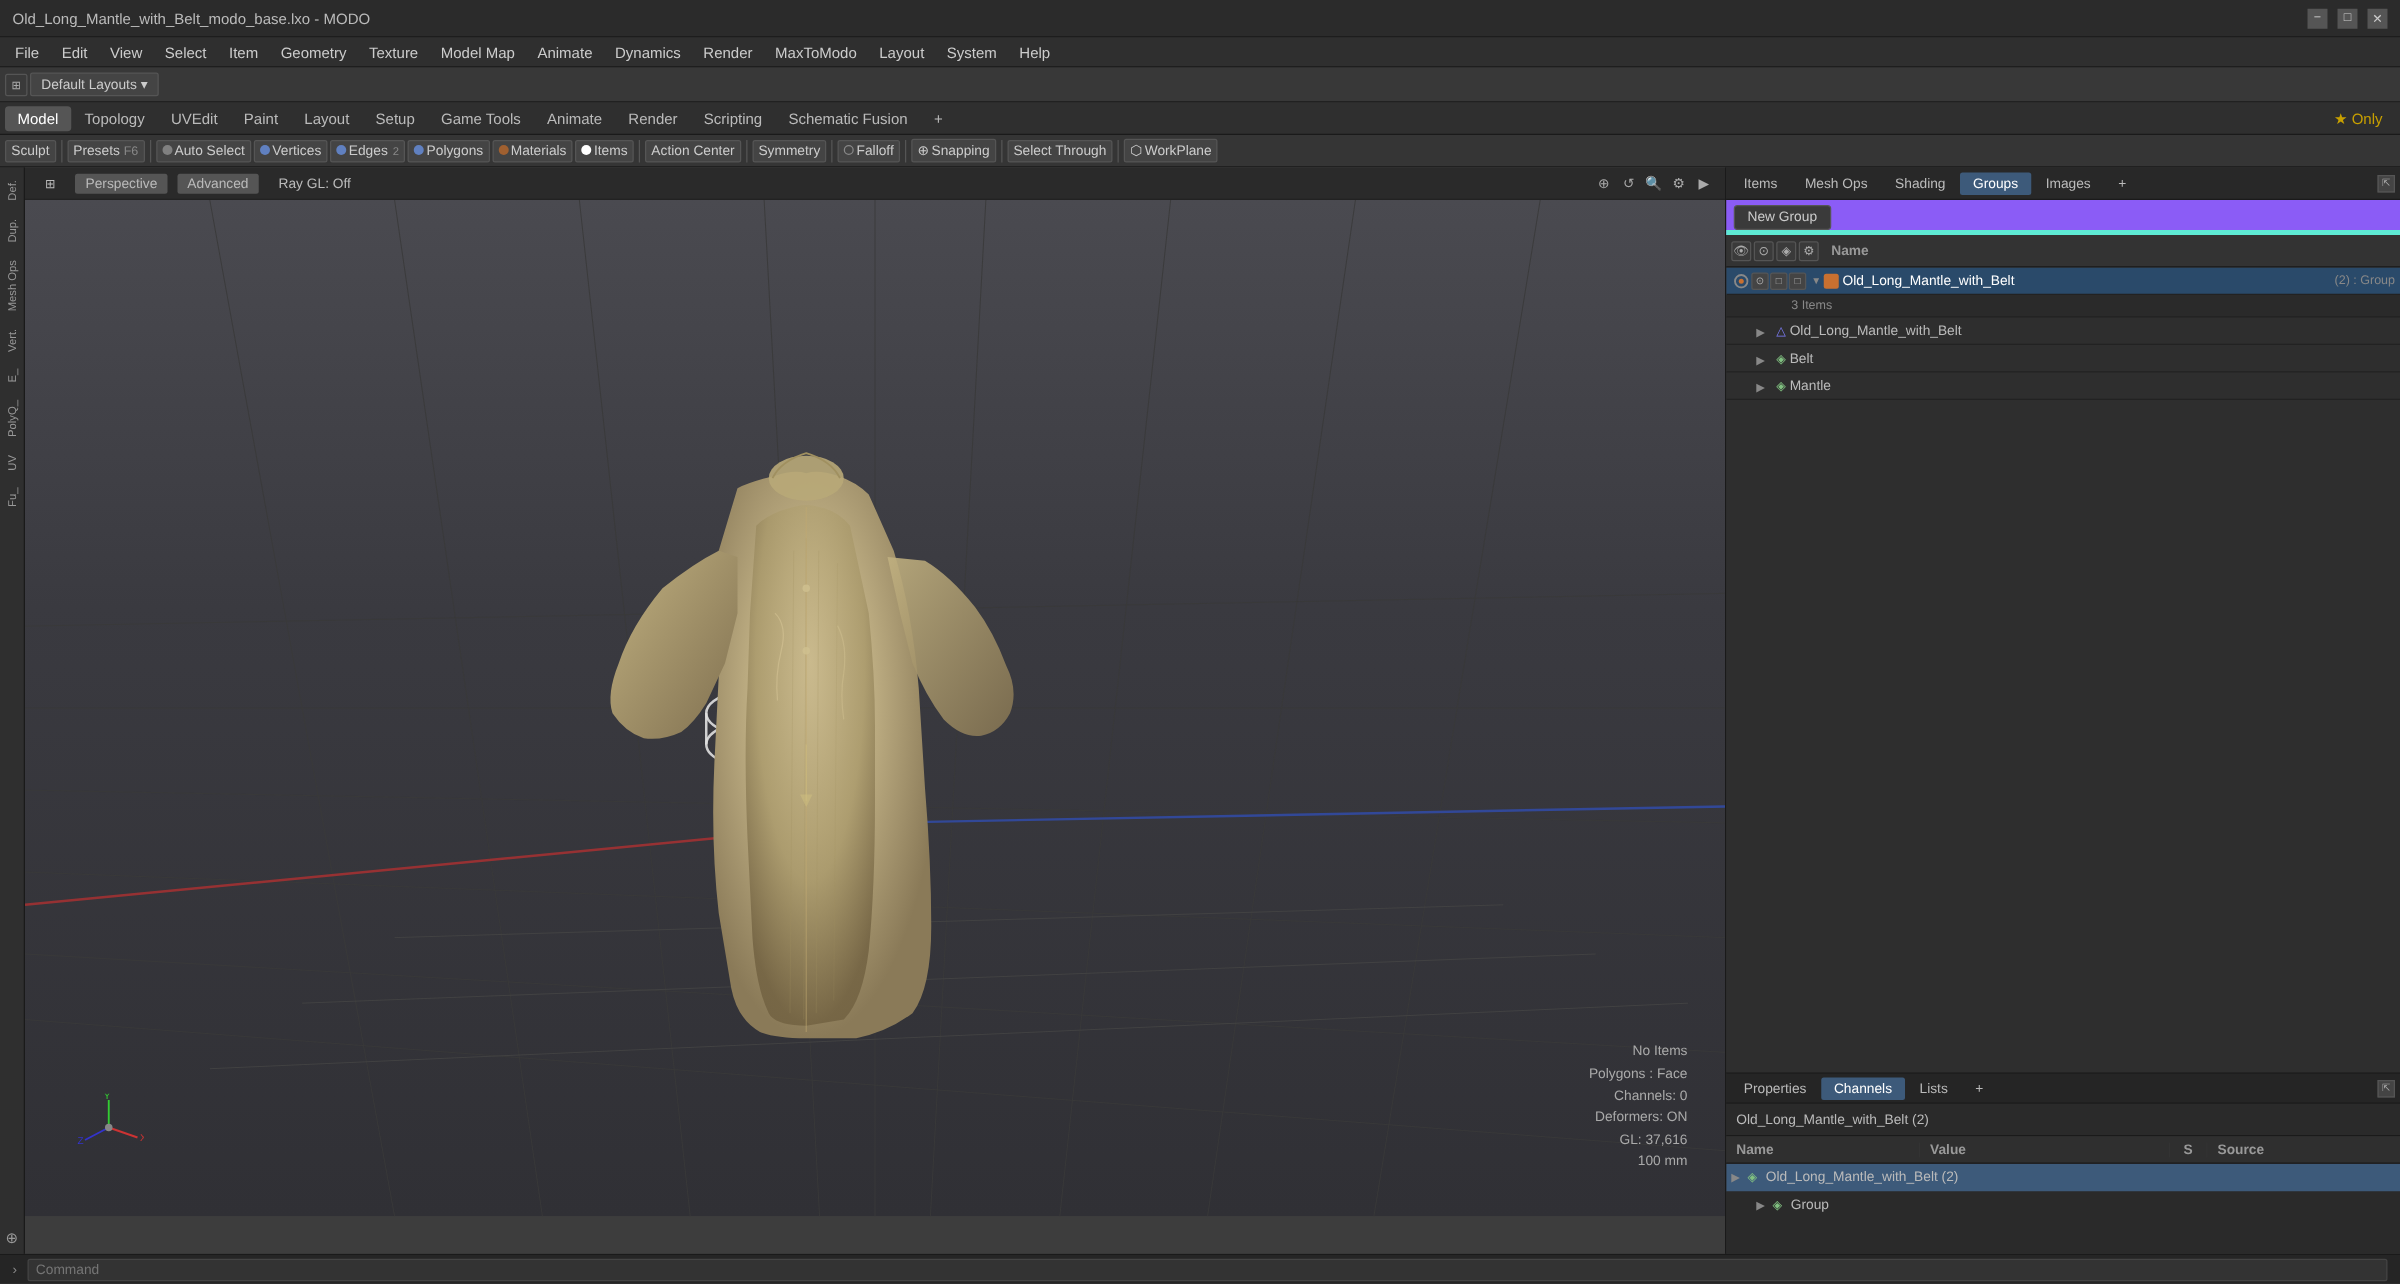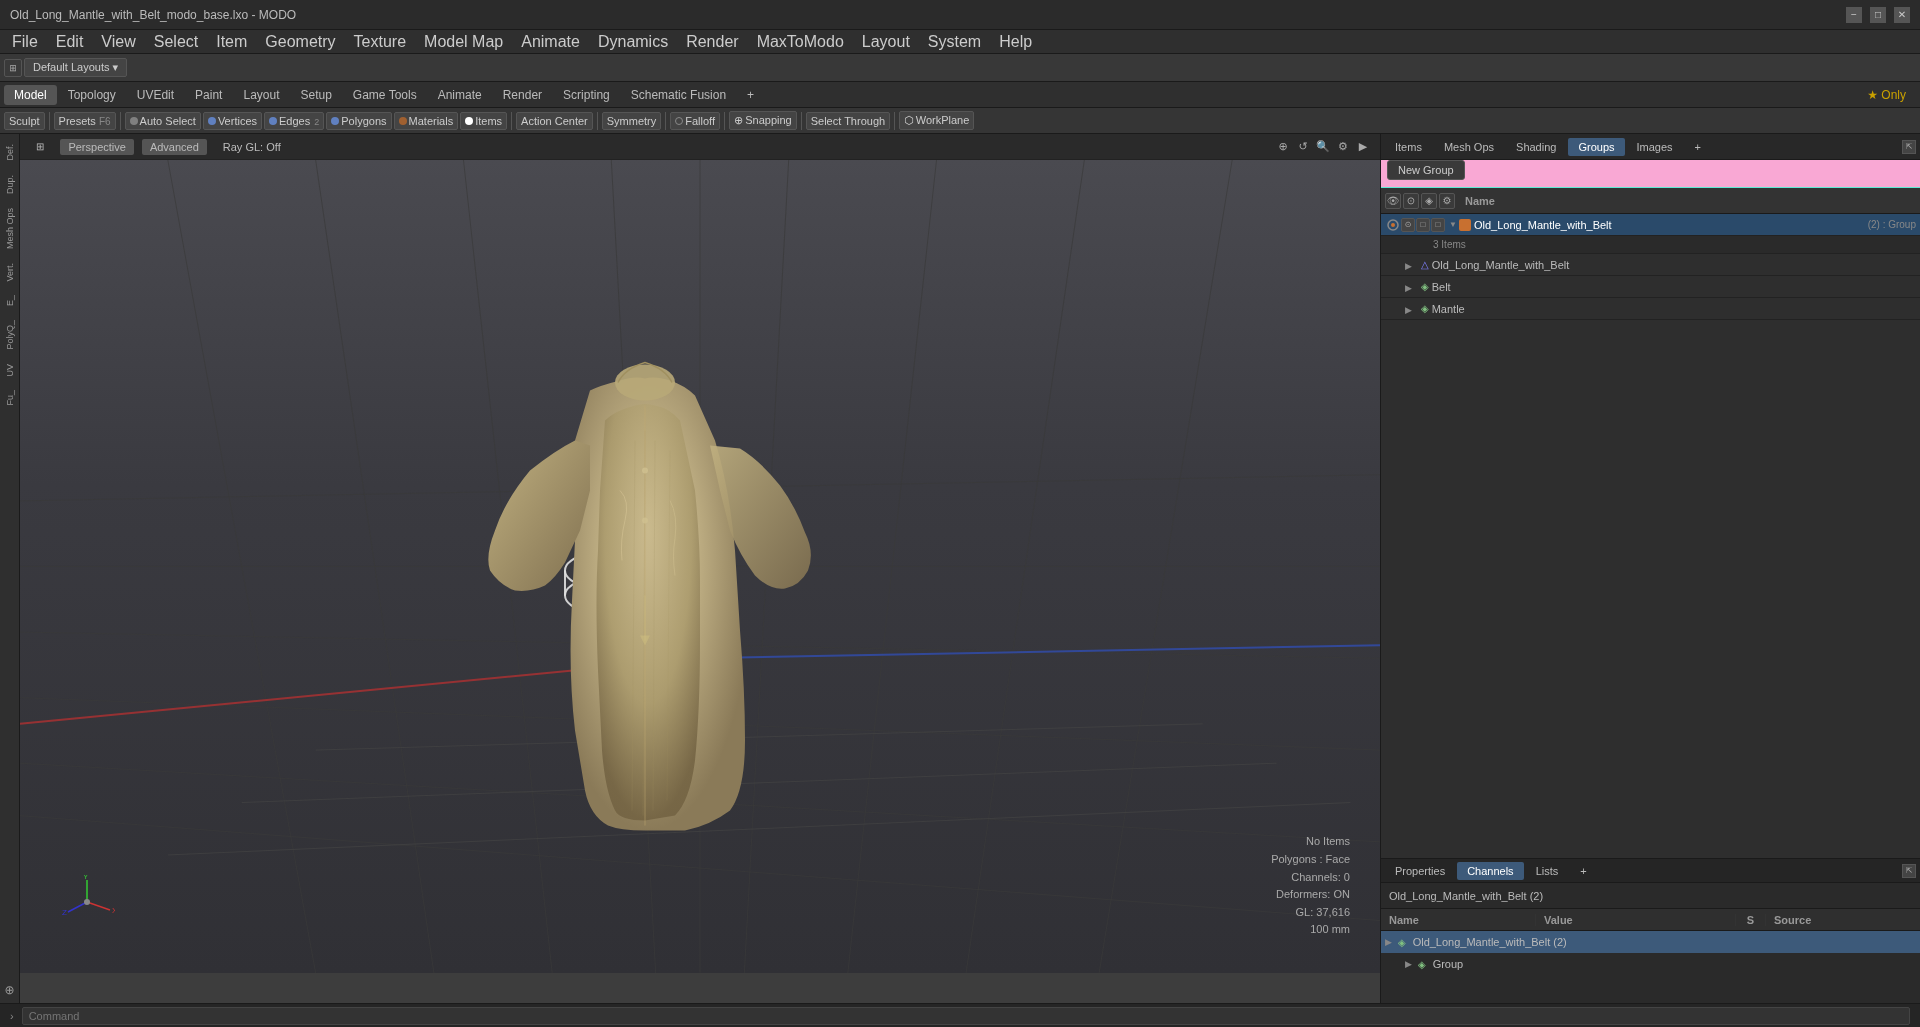--- a/index.html
+++ b/index.html
@@ -50,21 +50,21 @@
       height: 24px;
       background: #2f2f2f;
       display: flex;
       align-items: center;
       padding: 0 4px;
       border-bottom: 1px solid #1a1a1a;
       gap: 2px;
     }
     .menu-item {
       padding: 2px 8px;
-      font-size: 16px;
+      font-size: 12px;
       color: #ccc;
       cursor: pointer;
       border-radius: 2px;
     }
 
     
     #toolbar1 {
       height: 28px;
       background: #383838;
       display: flex;
@@ -258,26 +258,26 @@
       background: #282828;
       display: flex;
       align-items: center;
       padding: 0 4px;
       gap: 2px;
       border-bottom: 1px solid #1a1a1a;
     }
 
     #right-panel-toolbar {
       height: 28px;
-      background: #f9a8d4;
-      display: flex;
-      align-items: flex-start;
+      background: #8b5cf6;
+      display: flex;
+      align-items: flex-end;
       padding: 0 6px;
       gap: 4px;
-      border-bottom: 1px solid #5eead4;
+      border-bottom: 4px solid #5eead4;
     }
 
     #scene-tree {
       flex: 1;
       overflow-y: auto;
       background: #2e2e2e;
     }
 
     .tree-item {
       height: 22px;

